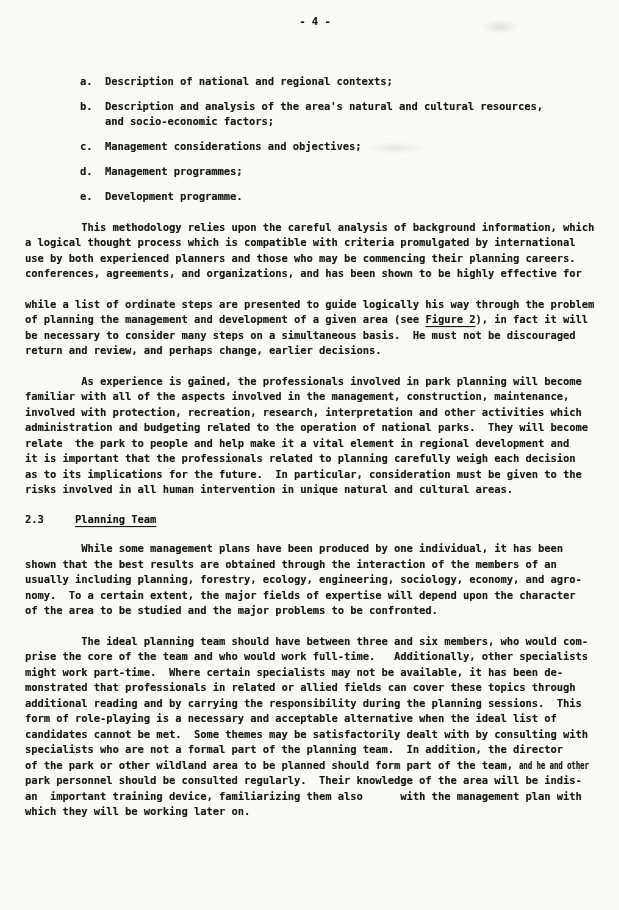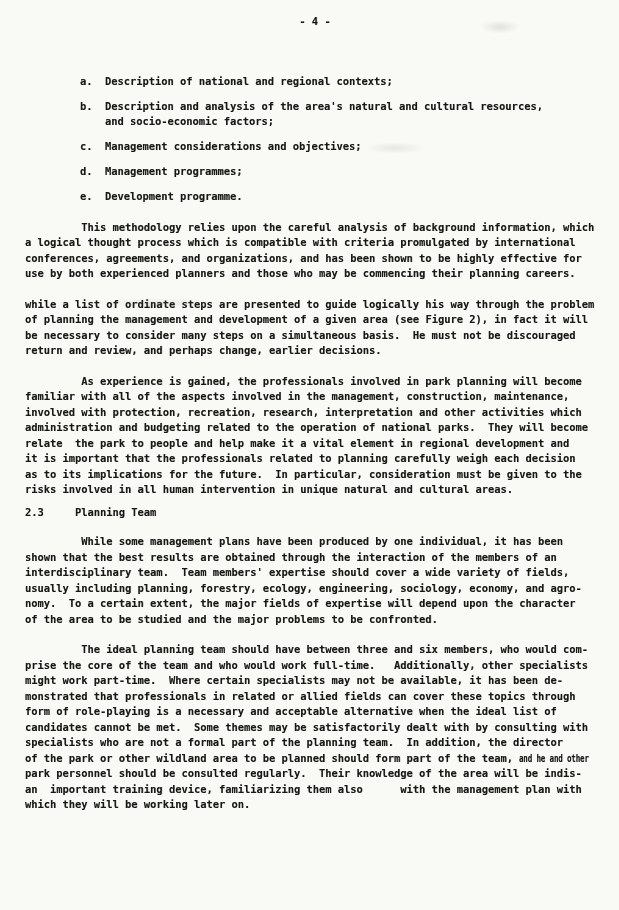--- a/index.html
+++ b/index.html
@@ -40,30 +40,31 @@
     white-space: pre;
   }
   .list-lines { }
   .tline {
     white-space: pre;
   }
   .para {
     margin-top: 15px;
   }
   .heading {
-    margin-top: 7px;
+    margin-top: 14px;
     margin-bottom: 14px;
     display: flex;
   }
   .hnum {
     flex: none;
     width: 50px;
     white-space: pre;
   }
   .u {
+    text-decoration: underline;
     text-underline-offset: 2.5px;
     text-decoration-thickness: 1px;
   }
   .c {
     display: inline-block;
     transform: scaleX(0.72);
     transform-origin: left center;
     letter-spacing: -0.2px;
   }
   .smudge {
@@ -124,22 +125,22 @@
         <span class="list-label">e.</span>
         <div class="list-lines">
           <div class="tline"><span>Development programme.</span></div>
         </div>
       </div>
     </div>
 
   <div class="para">
       <div class="tline"><span>         This methodology relies upon the careful analysis of background information, which</span></div>
       <div class="tline"><span>a logical thought process which is compatible with criteria promulgated by international</span></div>
+      <div class="tline"><span>use by both experienced planners and those who may be commencing their planning careers.</span></div>
       <div class="tline"><span>conferences, agreements, and organizations, and has been shown to be highly effective for</span></div>
-      <div class="tline"><span>use by both experienced planners and those who may be commencing their planning careers.</span></div>
     </div>
 
   <div class="para">
       <div class="tline"><span>while a list of ordinate steps are presented to guide logically his way through the problem</span></div>
       <div class="tline"><span>of planning the management and development of a given area (see </span><span class="u">Figure 2</span><span>), in fact it will</span></div>
       <div class="tline"><span>be necessary to consider many steps on a simultaneous basis.  He must not be discouraged</span></div>
       <div class="tline"><span>return and review, and perhaps change, earlier decisions.</span></div>
     </div>
 
   <div class="para">
@@ -154,31 +155,31 @@
     </div>
 
   <div class="heading">
     <span class="hnum">2.3</span>
     <span class="u">Planning Team</span>
   </div>
 
   <div class="para" style="margin-top:4px">
       <div class="tline"><span>         While some management plans have been produced by one individual, it has been</span></div>
       <div class="tline"><span>shown that the best results are obtained through the interaction of the members of an</span></div>
-      <div class="tline"><span>interdisciplinary team.  Team members' expertise should cover a wide variety of fields,</span></div>
       <div class="tline"><span>usually including planning, forestry, ecology, engineering, sociology, economy, and agro-</span></div>
       <div class="tline"><span>nomy.  To a certain extent, the major fields of expertise will depend upon the character</span></div>
       <div class="tline"><span>of the area to be studied and the major problems to be confronted.</span></div>
     </div>
 
   <div class="para">
       <div class="tline"><span>         The ideal planning team should have between three and six members, who would com-</span></div>
       <div class="tline"><span>prise the core of the team and who would work full-time.   Additionally, other specialists</span></div>
       <div class="tline"><span>might work part-time.  Where certain specialists may not be available, it has been de-</span></div>
       <div class="tline"><span>monstrated that professionals in related or allied fields can cover these topics through</span></div>
+      <div class="tline"><span>additional reading and by carrying the responsibility during the planning sessions.  This</span></div>
       <div class="tline"><span>form of role-playing is a necessary and acceptable alternative when the ideal list of</span></div>
       <div class="tline"><span>candidates cannot be met.  Some themes may be satisfactorily dealt with by consulting with</span></div>
       <div class="tline"><span>specialists who are not a formal part of the planning team.  In addition, the director</span></div>
       <div class="tline"><span>of the park or other wildland area to be planned should form part of the team, </span><span class="c">and he and other</span></div>
       <div class="tline"><span>park personnel should be consulted regularly.  Their knowledge of the area will be indis-</span></div>
       <div class="tline"><span>an  important training device, familiarizing them also      with the management plan with</span></div>
       <div class="tline"><span>which they will be working later on.</span></div>
     </div>
 </div>
 

